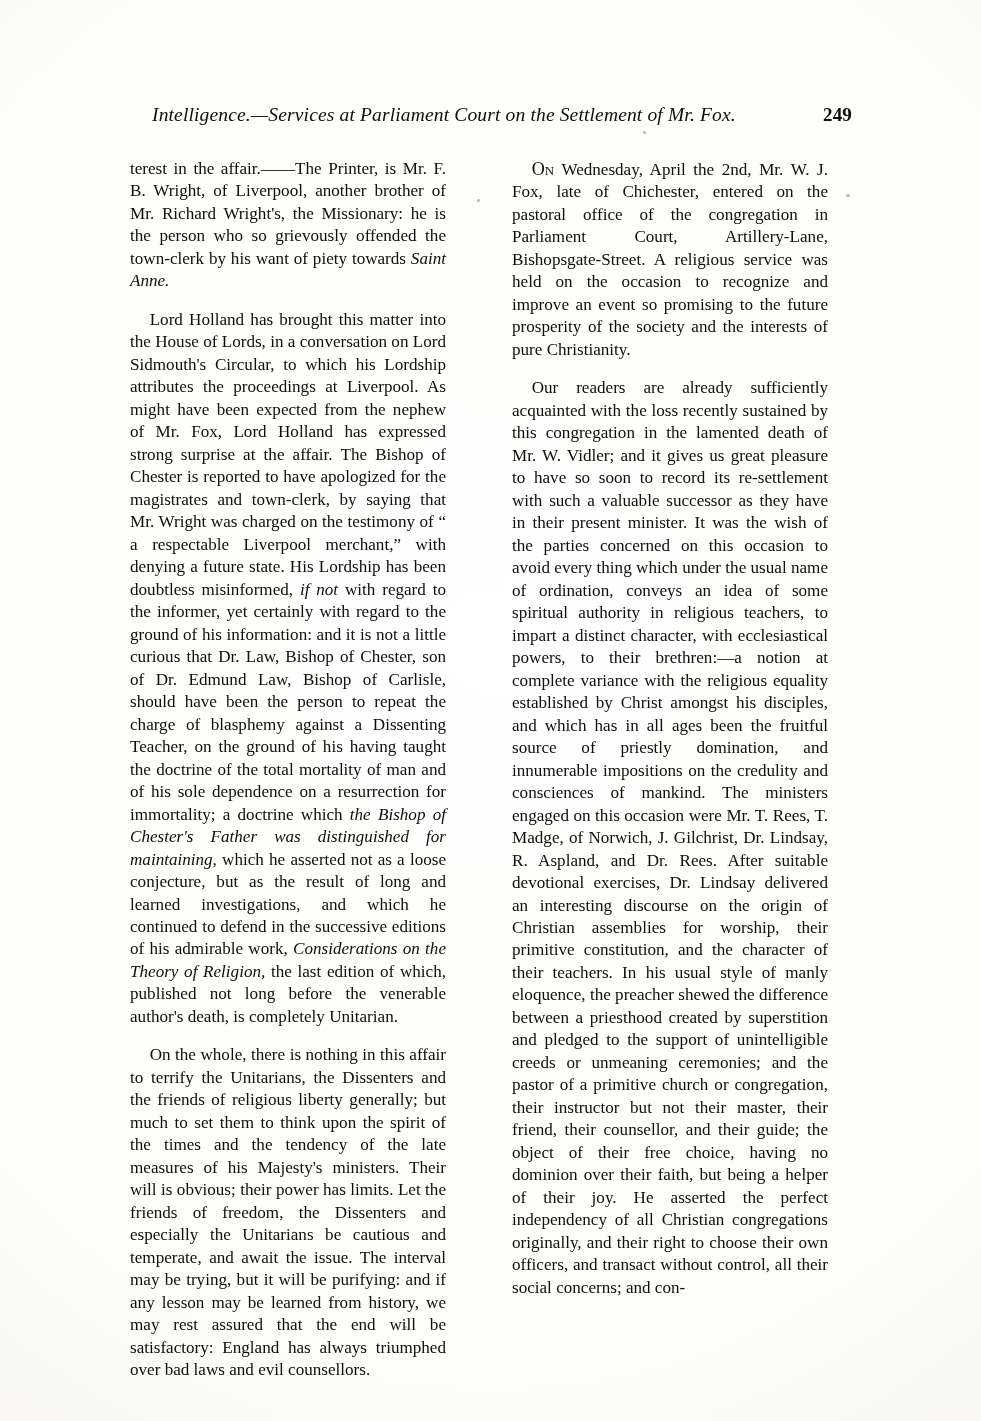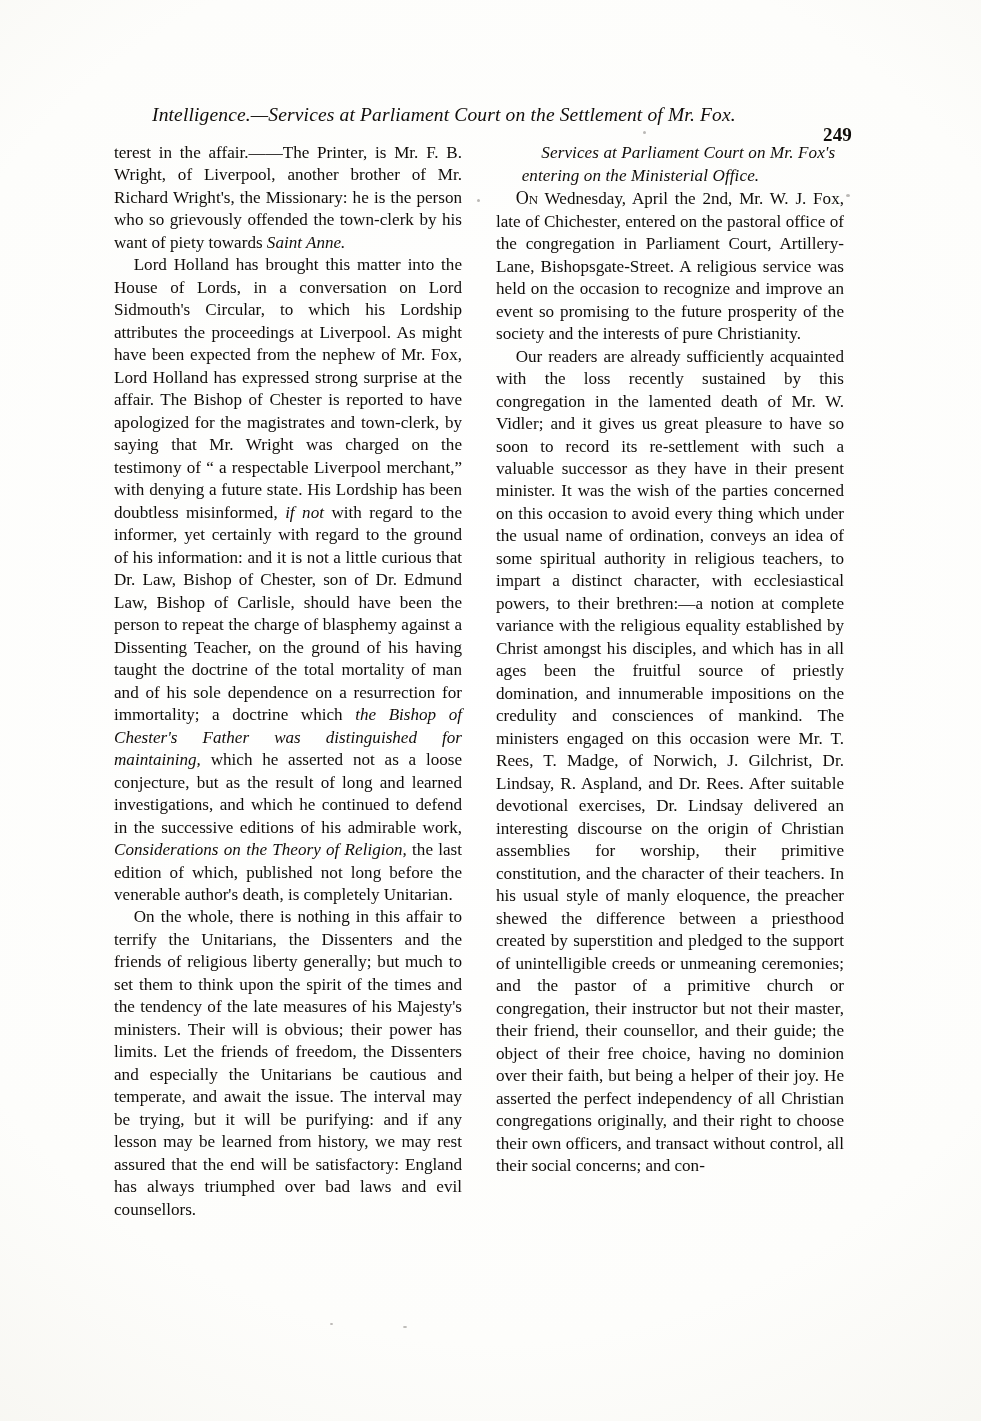--- a/index.html
+++ b/index.html
@@ -49,21 +49,20 @@
     left: 0;
     top: 0;
   }
   .rh-folio {
     position: absolute;
     right: 0;
     top: 0;
     font-style: normal;
     font-weight: bold;
     font-size: 19px;
-    margin-top: 20px;
   }
 
   
   .columns {
     position: absolute;
     left: 0;
     top: 126px;
     width: 981px;
   }
   .col {
@@ -73,21 +72,21 @@
     font-size: 17.1px;
     line-height: 22.48px;
     text-align: justify;
     text-justify: inter-word;
     hyphens: none;
   }
   .col-left  { left: 114px; }
   .col-right { left: 496px; }
 
   .col p {
-    margin: 0;
+    margin: 16px;
     text-indent: 1.15em;
   }
   .col p.noindent { text-indent: 0; }
 
   
   .art-heading {
     font-style: italic;
     font-size: 17.1px;
     line-height: 22.6px;
     text-align: left;
@@ -136,21 +135,20 @@
       <p class="noindent"><span>terest in the affair.——The Printer, is Mr. F. B. Wright, of Liverpool, another brother of Mr. Richard Wright's, the Missionary: he is the person who so grievously offended the town-clerk by his want of piety towards </span><em>Saint Anne.</em></p>
 
       <p><span>Lord Holland has brought this matter into the House of Lords, in a conversation on Lord Sidmouth's Circular, to which his Lordship attributes the proceedings at Liverpool. As might have been expected from the nephew of Mr. Fox, Lord Holland has expressed strong surprise at the affair. The Bishop of Chester is reported to have apologized for the magistrates and town-clerk, by saying that Mr. Wright was charged on the testimony of “ a respectable Liverpool merchant,” with denying a future state. His Lordship has been doubtless misinformed, </span><em>if not</em><span> with regard to the informer, yet certainly with regard to the ground of his information: and it is not a little curious that Dr. Law, Bishop of Chester, son of Dr. Edmund Law, Bishop of Carlisle, should have been the person to repeat the charge of blasphemy against a Dissenting Teacher, on the ground of his having taught the doctrine of the total mortality of man and of his sole dependence on a resurrection for immortality; a doctrine which </span><em>the Bishop of Chester's Father was distinguished for maintaining,</em><span> which he asserted not as a loose conjecture, but as the result of long and learned investigations, and which he continued to defend in the successive editions of his admirable work, </span><em>Considerations on the Theory of Religion,</em><span> the last edition of which, published not long before the venerable author's death, is completely Unitarian.</span></p>
 
       <p>On the whole, there is nothing in this affair to terrify the Unitarians, the Dissenters and the friends of religious liberty generally; but much to set them to think upon the spirit of the times and the tendency of the late measures of his Majesty's ministers. Their will is obvious; their power has limits. Let the friends of freedom, the Dissenters and especially the Unitarians be cautious and temperate, and await the issue. The interval may be trying, but it will be purifying: and if any lesson may be learned from history, we may rest assured that the end will be satisfactory: England has always triumphed over bad laws and evil counsellors.</p>
 
     </div>
 
     <div class="col col-right">
 
-      <p class="art-heading">Services at Parliament Court on Mr. Fox's entering on the Ministerial Office.</p>
 
       <p><span class="sc">On</span><span> Wednesday, April the 2nd, Mr. W. J. Fox, late of Chichester, entered on the pastoral office of the congregation in Parliament Court, Artillery-Lane, Bishopsgate-Street. A religious service was held on the occasion to recognize and improve an event so promising to the future prosperity of the society and the interests of pure Christianity.</span></p>
 
       <p>Our readers are already sufficiently acquainted with the loss recently sustained by this congregation in the lamented death of Mr. W. Vidler; and it gives us great pleasure to have so soon to record its re-settlement with such a valuable successor as they have in their present minister. It was the wish of the parties concerned on this occasion to avoid every thing which under the usual name of ordination, conveys an idea of some spiritual authority in religious teachers, to impart a distinct character, with ecclesiastical powers, to their brethren:—a notion at complete variance with the religious equality established by Christ amongst his disciples, and which has in all ages been the fruitful source of priestly domination, and innumerable impositions on the credulity and consciences of mankind. The ministers engaged on this occasion were Mr. T. Rees, T. Madge, of Norwich, J. Gilchrist, Dr. Lindsay, R. Aspland, and Dr. Rees. After suitable devotional exercises, Dr. Lindsay delivered an interesting discourse on the origin of Christian assemblies for worship, their primitive constitution, and the character of their teachers. In his usual style of manly eloquence, the preacher shewed the difference between a priesthood created by superstition and pledged to the support of unintelligible creeds or unmeaning ceremonies; and the pastor of a primitive church or congregation, their instructor but not their master, their friend, their counsellor, and their guide; the object of their free choice, having no dominion over their faith, but being a helper of their joy. He asserted the perfect independency of all Christian congregations originally, and their right to choose their own officers, and transact without control, all their social concerns; and con-</p>
 
     </div>
 
   </div>
 
   <div class="speck" style="left:477px; top:183px; width:3px; height:3px;"></div>

